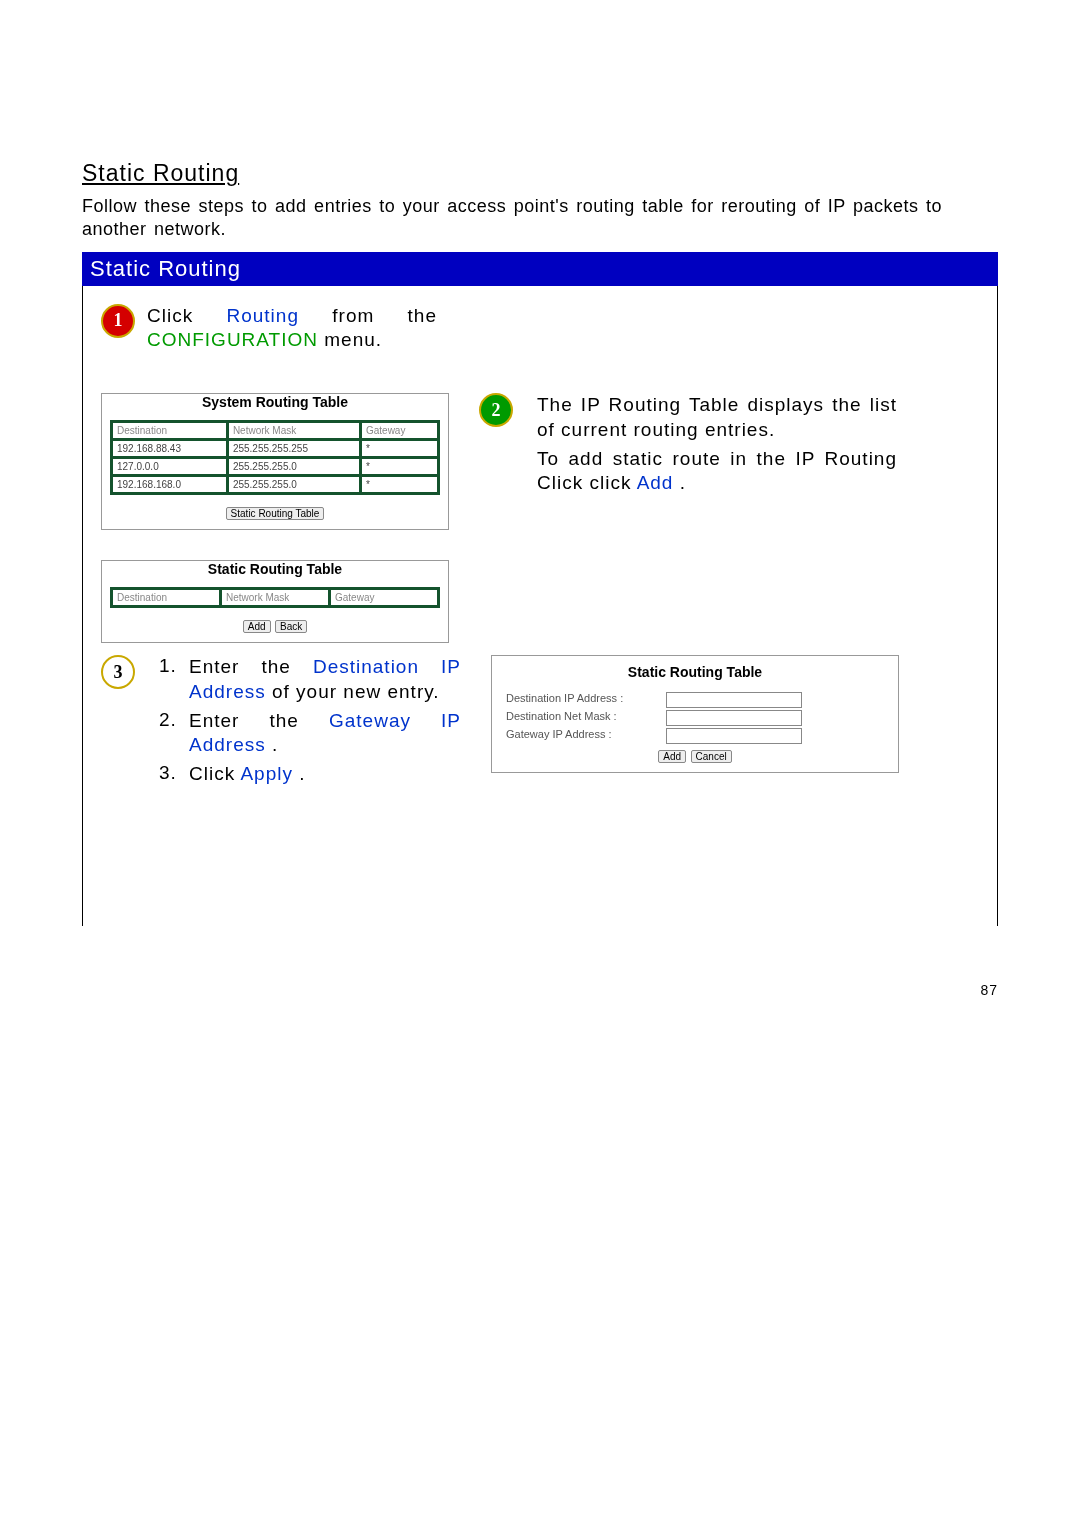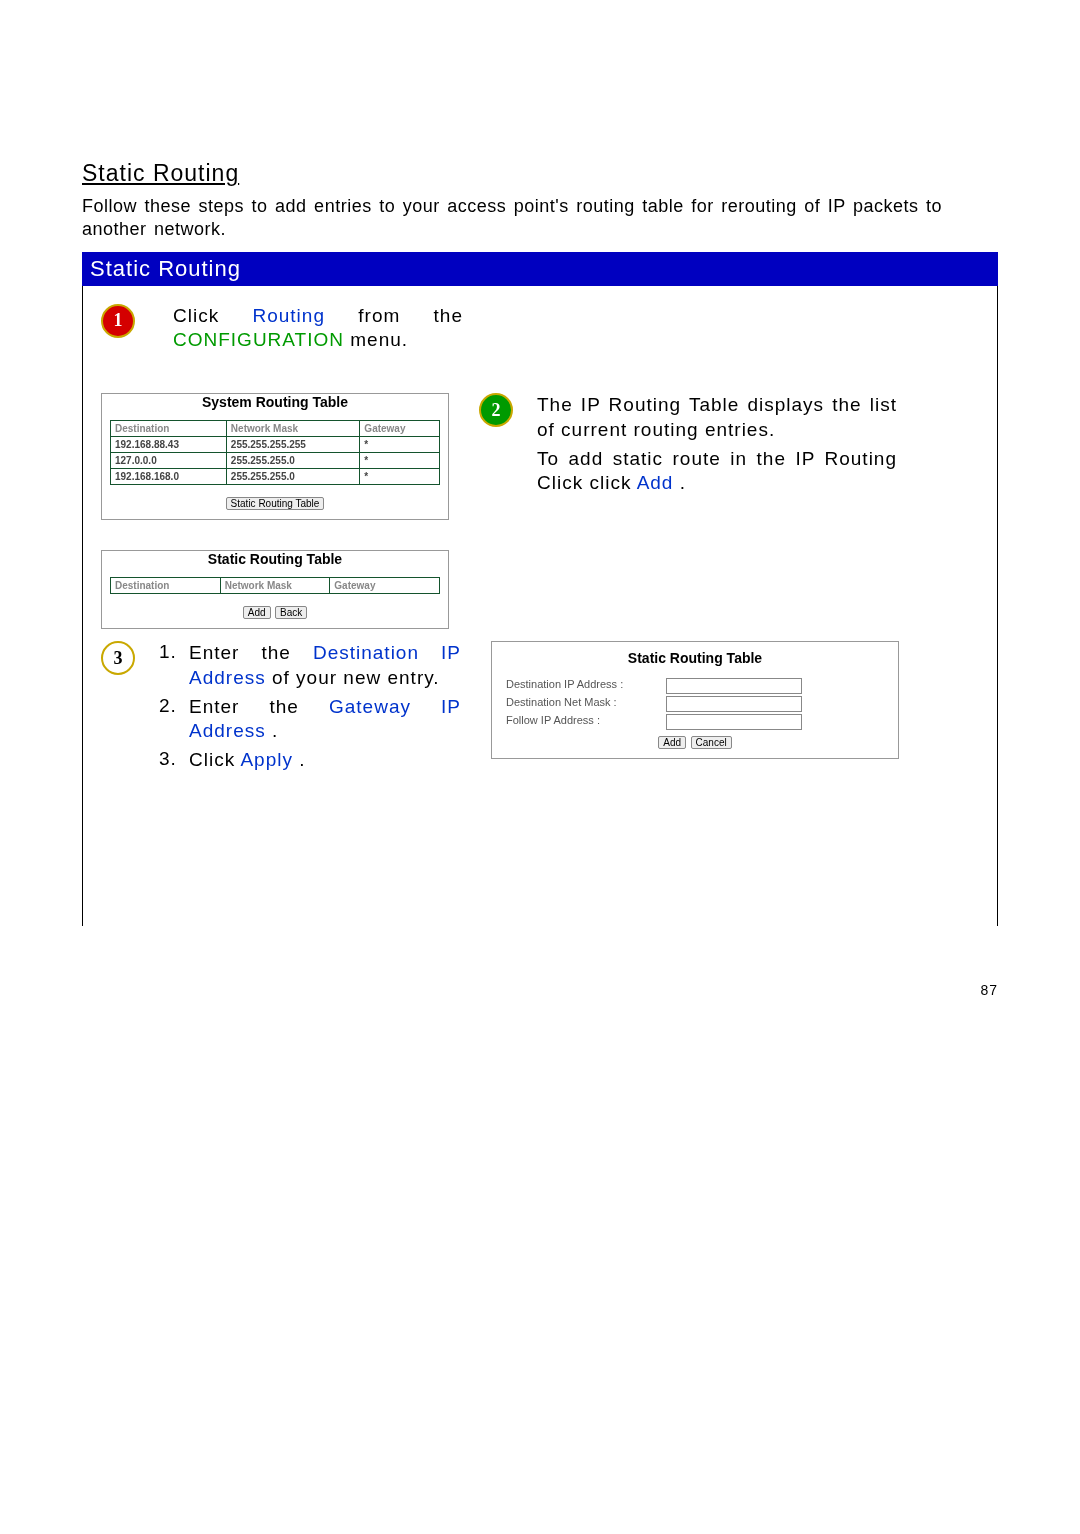--- a/index.html
+++ b/index.html
@@ -70,21 +70,20 @@
     margin-right: 12px;
   }
   .circle.red { background: #d40000; color: #fff; }
   .circle.green { background: #009a00; color: #fff; }
   .circle.yellow { background: #fff; color: #000; border: 2.5px solid #c9a800; }
   .step-text {
     font-size: 19px;
     letter-spacing: 1px;
     line-height: 1.3;
     text-align: justify;
-    margin-left: 26px;
   }
   .blue-link { color: #0033cc; }
   .green-link { color: #009a00; }
 
   
   .step2-row {
     display: flex;
     align-items: flex-start;
     gap: 30px;
     margin-bottom: 12px;
@@ -101,24 +100,24 @@
     font-size: 14px;
     margin-bottom: 10px;
   }
   .routing-table {
     border-collapse: collapse;
     width: 100%;
     font-size: 10px;
     color: #444;
   }
   .routing-table th, .routing-table td {
-    border: 1px solid #14532d;
+    border: 3px solid #14532d;
     padding: 2px 4px;
     text-align: left;
-    font-weight: bold;
+    font-weight: normal;
   }
   .routing-table th { color: #888; }
   .panel-btnrow {
     text-align: center;
     margin-top: 8px;
   }
   .tiny-btn {
     font-size: 10px;
     padding: 0 4px;
     border: 1px solid #888;
@@ -320,21 +319,21 @@
         <div class="form-panel-title">Static Routing Table</div>
         <div class="form-row">
           <label>Destination IP Address :</label>
           <input class="inp" type="text" style="">
         </div>
         <div class="form-row">
           <label>Destination Net Mask :</label>
           <input class="inp" type="text" style="">
         </div>
         <div class="form-row">
-          <label>Follow IP Address :</label>
+          <label>Gateway IP Address :</label>
           <input class="inp" type="text" style="">
         </div>
         <div class="form-btnrow">
           <button class="tiny-btn">Add</button>
           <button class="tiny-btn">Cancel</button>
         </div>
       </div>
     </div>
 
   </div>

